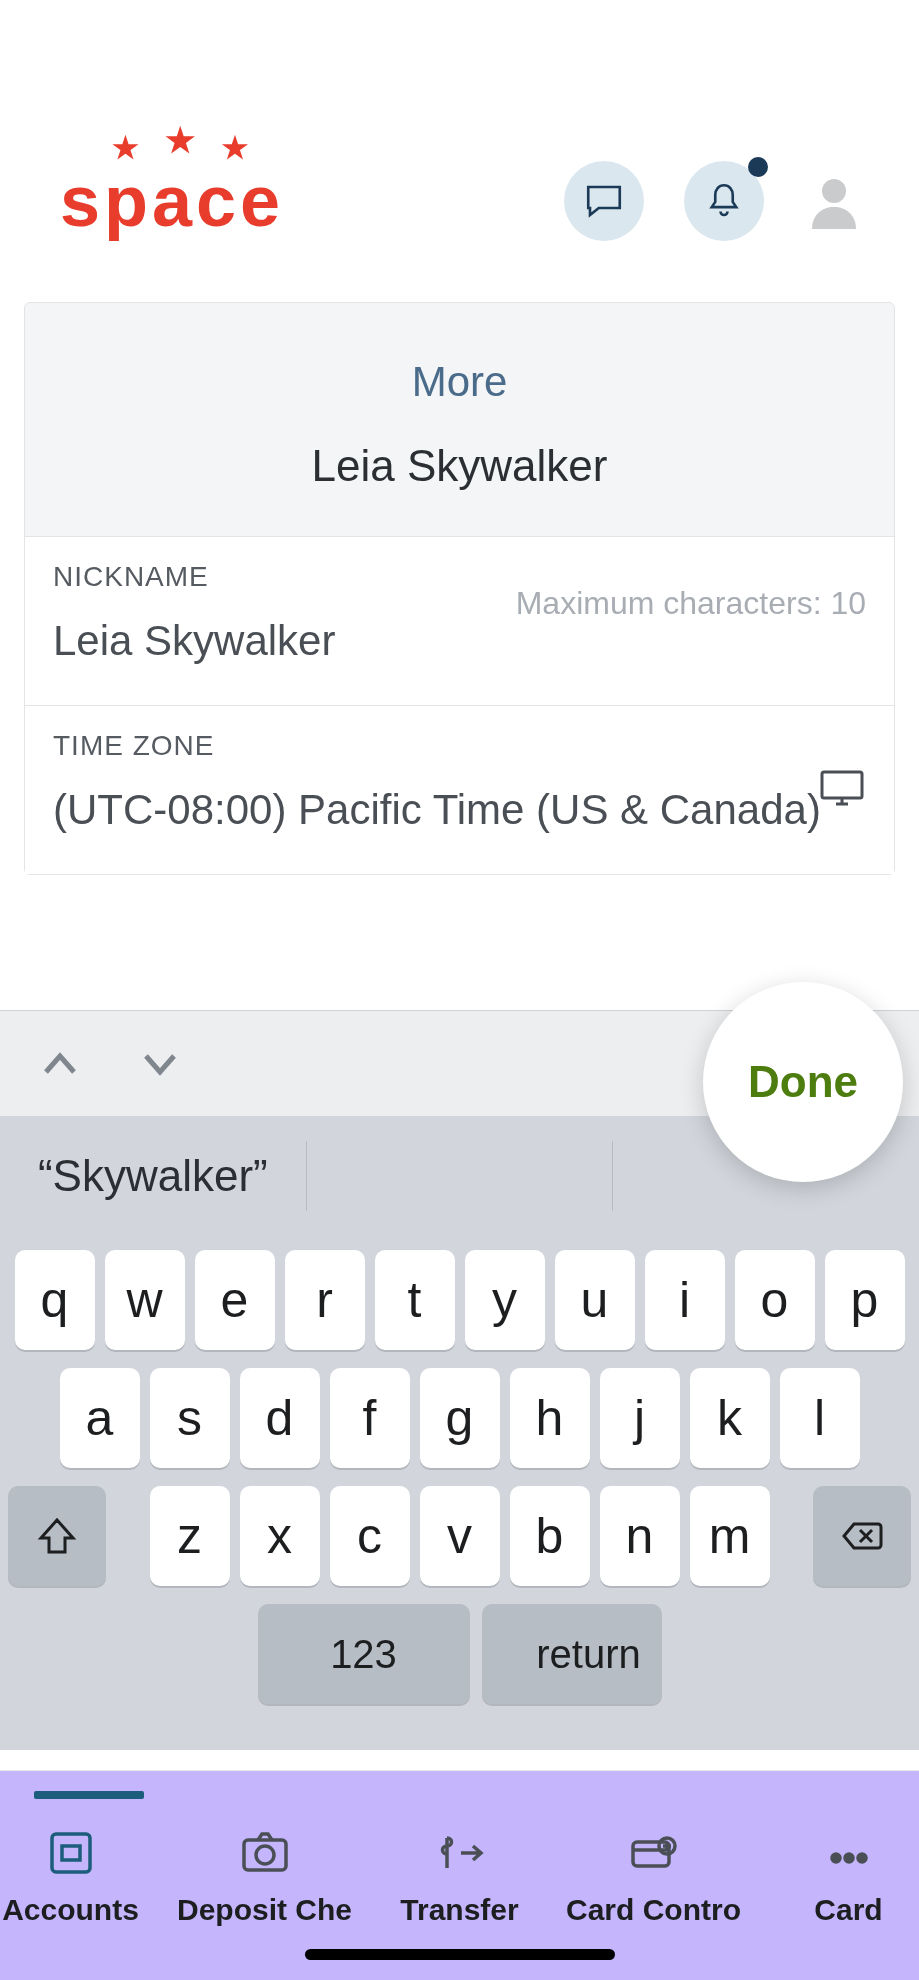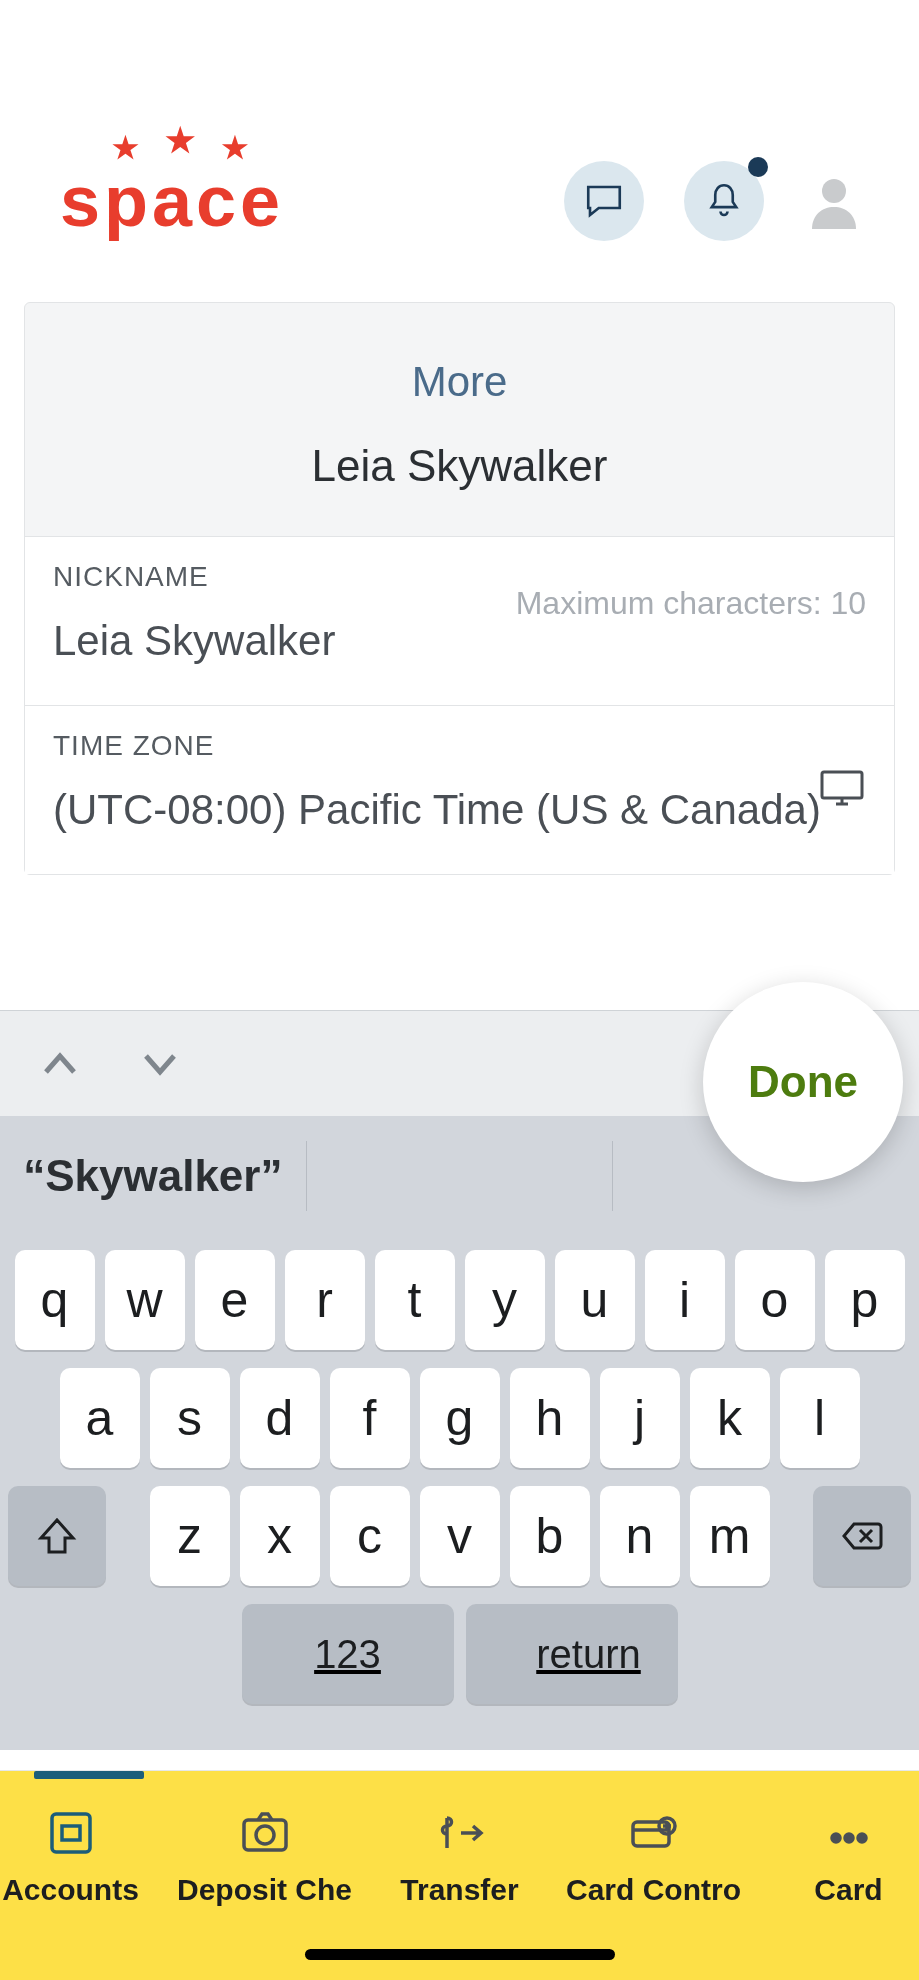--- a/index.html
+++ b/index.html
@@ -37,41 +37,41 @@
   
   .acc-bar { height: 106px; background: #eceef0; border-top: 1px solid #cfd3d7; display: flex; align-items: center; justify-content: space-between; padding: 0 40px; }
   .acc-left { display: flex; gap: 60px; }
   .chevron { width: 40px; height: 40px; }
   .chevron svg { width: 40px; height: 40px; stroke: #7f868d; fill: none; stroke-width: 5; }
   .done-bubble { position: absolute; right: 16px; top: -28px; width: 200px; height: 200px; border-radius: 50%; background: #fff; box-shadow: 0 6px 24px rgba(0,0,0,0.18); display: flex; align-items: center; justify-content: center; z-index: 5; }
   .done-text { color: #4d7c0f; font-size: 44px; font-weight: 600; }
 
   
   .sugg-bar { height: 120px; background: #d2d6dc; display: flex; align-items: center; }
-  .sugg-cell { flex: 1; text-align: center; height: 70px; display: flex; align-items: center; justify-content: center; border-right: 1px solid #b7bcc3; font-weight: bold; }
+  .sugg-cell { flex: 1; text-align: center; height: 70px; display: flex; align-items: center; justify-content: center; border-right: 1px solid #b7bcc3; }
   .sugg-cell:last-child { border-right: none; }
   .sugg-main { font-size: 44px; color: #2b2f33; }
 
   
   .keyboard { background: #d2d6dc; padding: 14px 8px 28px; }
   .krow { display: flex; justify-content: center; gap: 10px; margin-bottom: 18px; }
   .key { background: #fff; border-radius: 10px; box-shadow: 0 2px 0 #b3b7bd; height: 100px; display: flex; align-items: center; justify-content: center; font-size: 50px; color: #1c1e20; }
   .key.letter { width: 80px; }
   .krow.r2 { padding: 0 44px; }
   .key.util { background: #b7bdc5; width: 98px; font-size: 36px; }
   .key.util svg { width: 44px; height: 44px; stroke: #1c1e20; fill: none; stroke-width: 3; }
   .krow.r3 { justify-content: space-between; align-items: center; }
   .r3-letters { display: flex; gap: 10px; }
-  .krow.r4 { gap: 12px; text-decoration: underline; }
+  .krow.r4 { gap: 12px; }
   .key.num { background: #b7bdc5; width: 212px; font-size: 40px; }
   .key.space { flex: 1; font-size: 40px; }
-  .key.return { background: #b7bdc5; width: 212px; font-size: 40px; padding-left: 34px; }
-
-  
-  .bottom-nav { position: absolute; bottom: 0; left: 0; right: 0; height: 210px; background: #fde047; display: flex; justify-content: space-around; align-items: flex-start; padding-top: 36px; border-top: 1px solid #e6e8ea; gap: 36px; }
+  .key.return { background: #b7bdc5; width: 180px; font-size: 40px; padding-left: 34px; }
+
+  
+  .bottom-nav { position: absolute; bottom: 0; left: 0; right: 0; height: 210px; background: #c4b5fd; display: flex; justify-content: space-around; align-items: flex-start; padding-top: 56px; border-top: 1px solid #e6e8ea; gap: 36px; }
   .nav-item { width: 178px; text-align: center; display: flex; flex-direction: column; align-items: center; gap: 14px; position: relative; }
   .nav-icon { height: 52px; display: flex; align-items: center; justify-content: center; }
   .nav-icon svg { width: 54px; height: 54px; stroke: #4a4f55; fill: none; stroke-width: 3.5; }
   .nav-item.active .nav-icon svg { stroke: #1b5d7a; }
   .nav-label { font-size: 30px; font-weight: 600; color: #1c1e20; white-space: nowrap; overflow: hidden; max-width: 176px; }
   .nav-indicator { position: absolute; top: -36px; left: 34px; width: 110px; height: 8px; background: #1b5d7a; border-radius: 2px; }
 
   
   .home-ind { position: absolute; bottom: 20px; left: 50%; transform: translateX(-50%); width: 310px; height: 11px; background: #000; border-radius: 10px; }
 </style>

